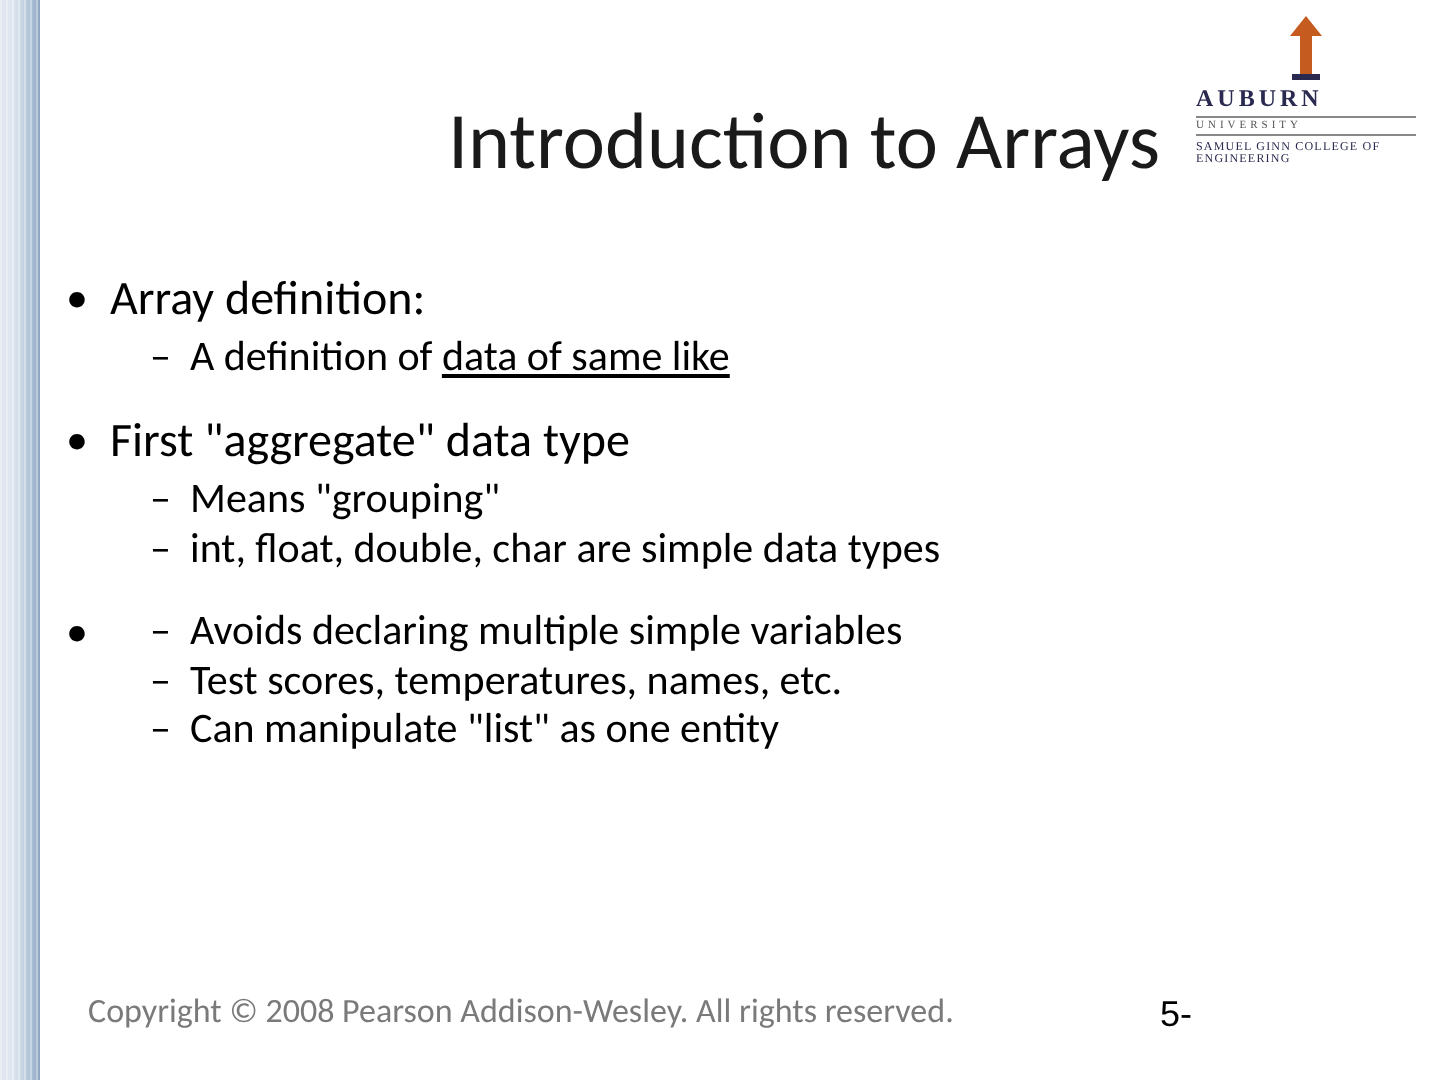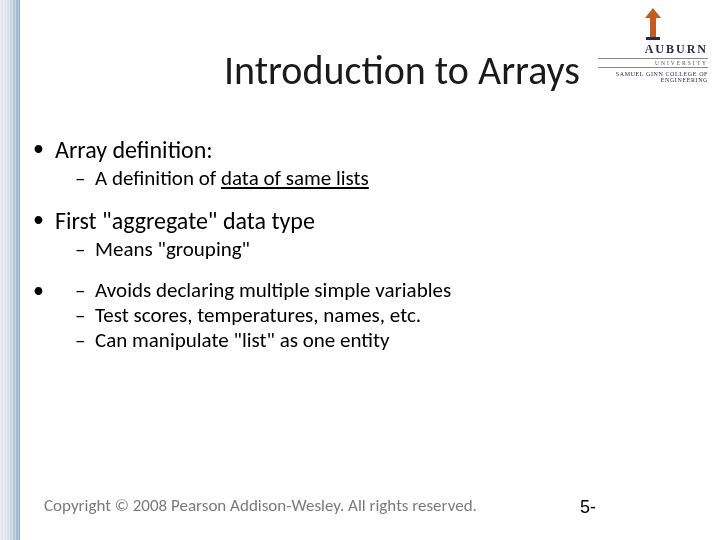--- a/index.html
+++ b/index.html
@@ -36,21 +36,21 @@
       to right,
       rgba(255,255,255,0.35) 0 1px,
       rgba(0,0,0,0) 1px 3px
     );
   }
   .logo {
     position: absolute;
     top: 8px;
     right: 12px;
     width: 110px;
-    text-align: right;
+    text-align: left;
     color: #2a2a50;
     font-family: Georgia, "Times New Roman", serif;
   }
   .logo-mark {
     width: 24px;
     height: 32px;
     margin: 0 auto 2px auto;
     position: relative;
   }
   .logo-mark .tower {
@@ -184,28 +184,29 @@
   </div>
 
   <div class="title">Introduction to Arrays</div>
 
   <div class="body">
     <ul class="lvl1">
       <li>
         <span>Array definition:</span>
         <ul class="lvl2">
           <li>
-            <span>A definition of </span><span class="underline">data of same lists</span>
+            <span>A definition of </span><span class="underline">data of same like</span>
           </li>
         </ul>
       </li>
       <li>
         <span>First "aggregate" data type</span>
         <ul class="lvl2">
           <li>Means "grouping"</li>
+          <li>int, float, double, char are  simple data types</li>
         </ul>
       </li>
       <li>
         <ul class="lvl2">
           <li>Avoids declaring multiple simple variables</li>
           <li>Test scores, temperatures, names, etc.</li>
           <li>Can manipulate "list" as one entity</li>
         </ul>
       </li>
     </ul>

